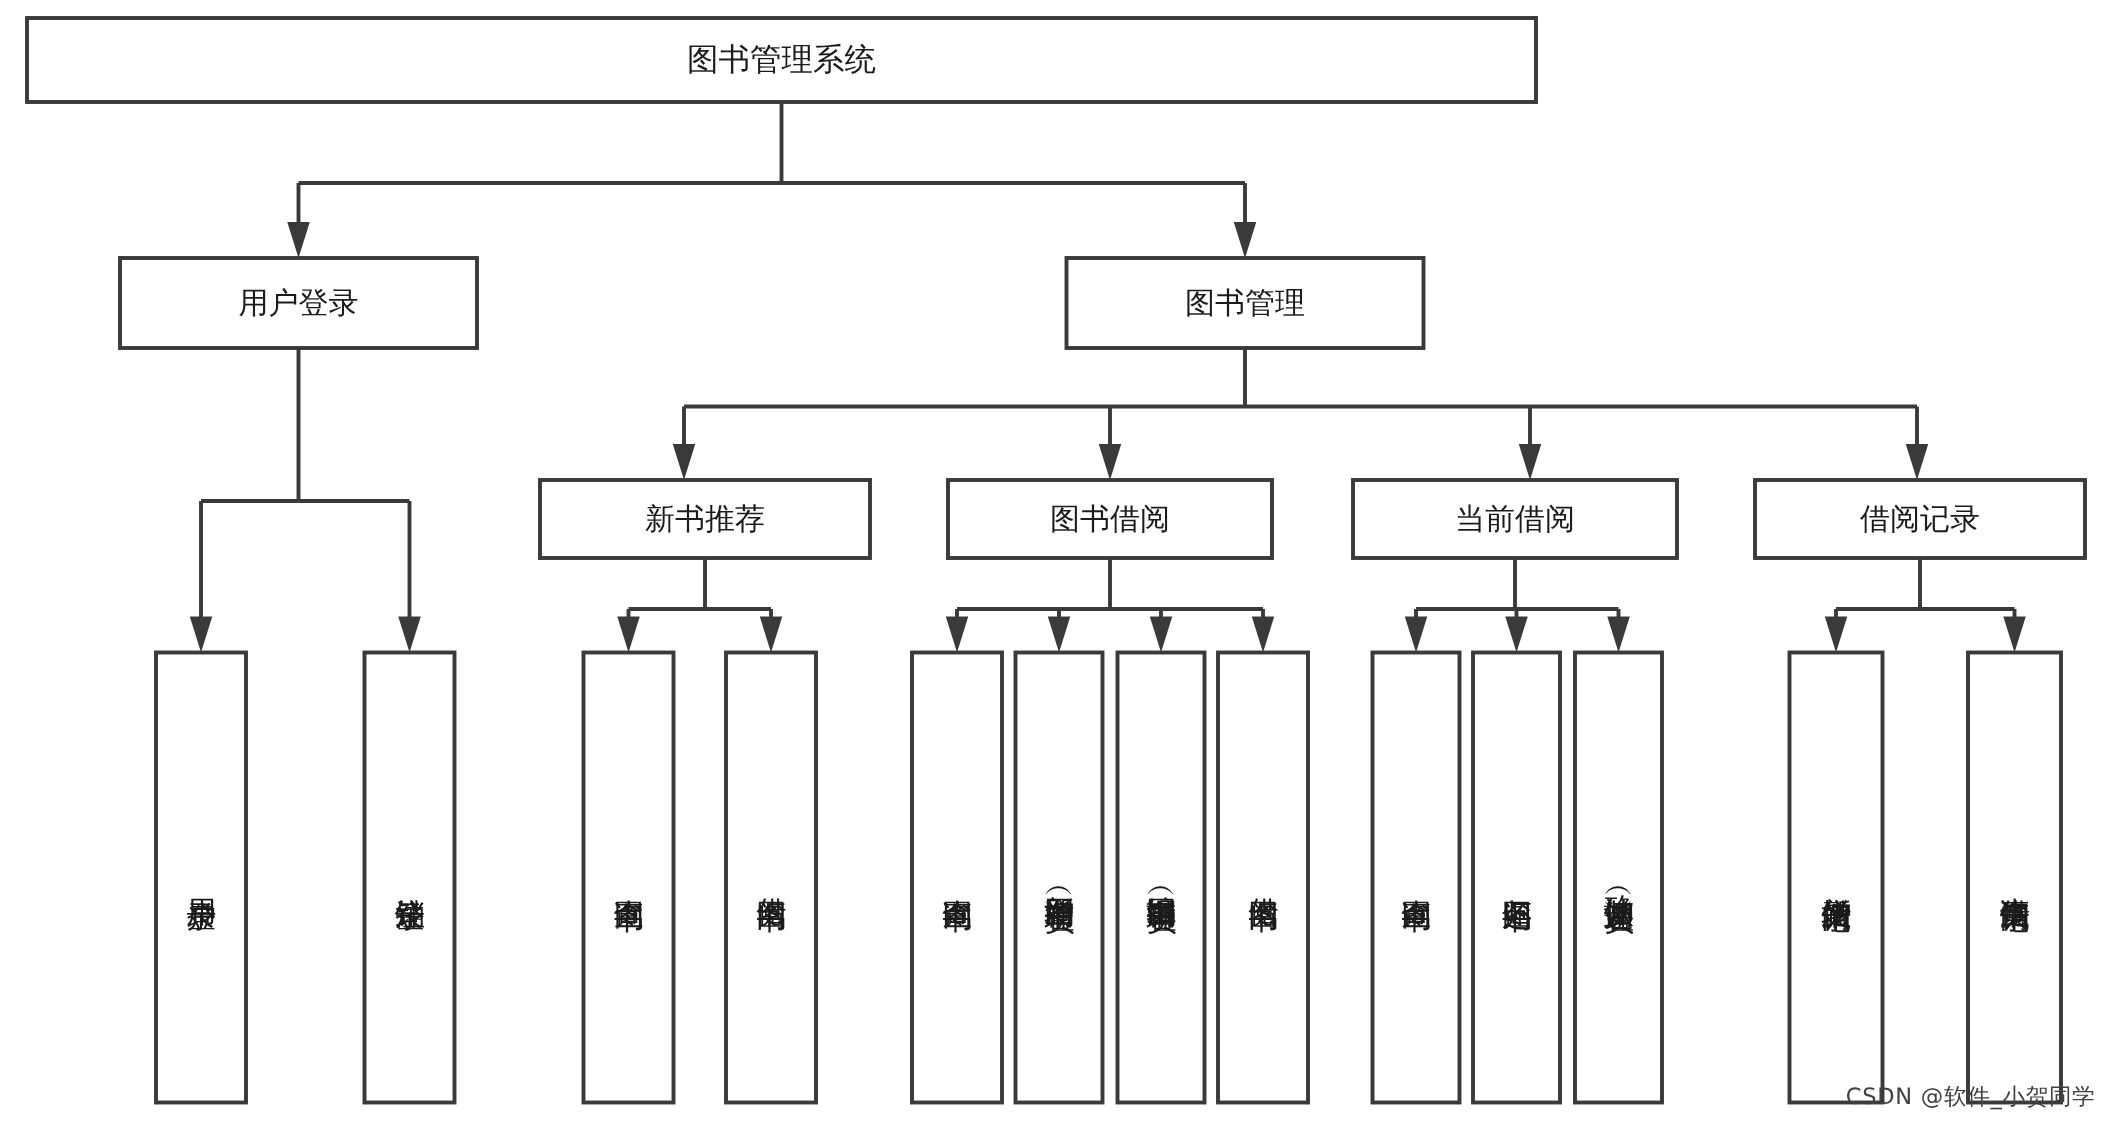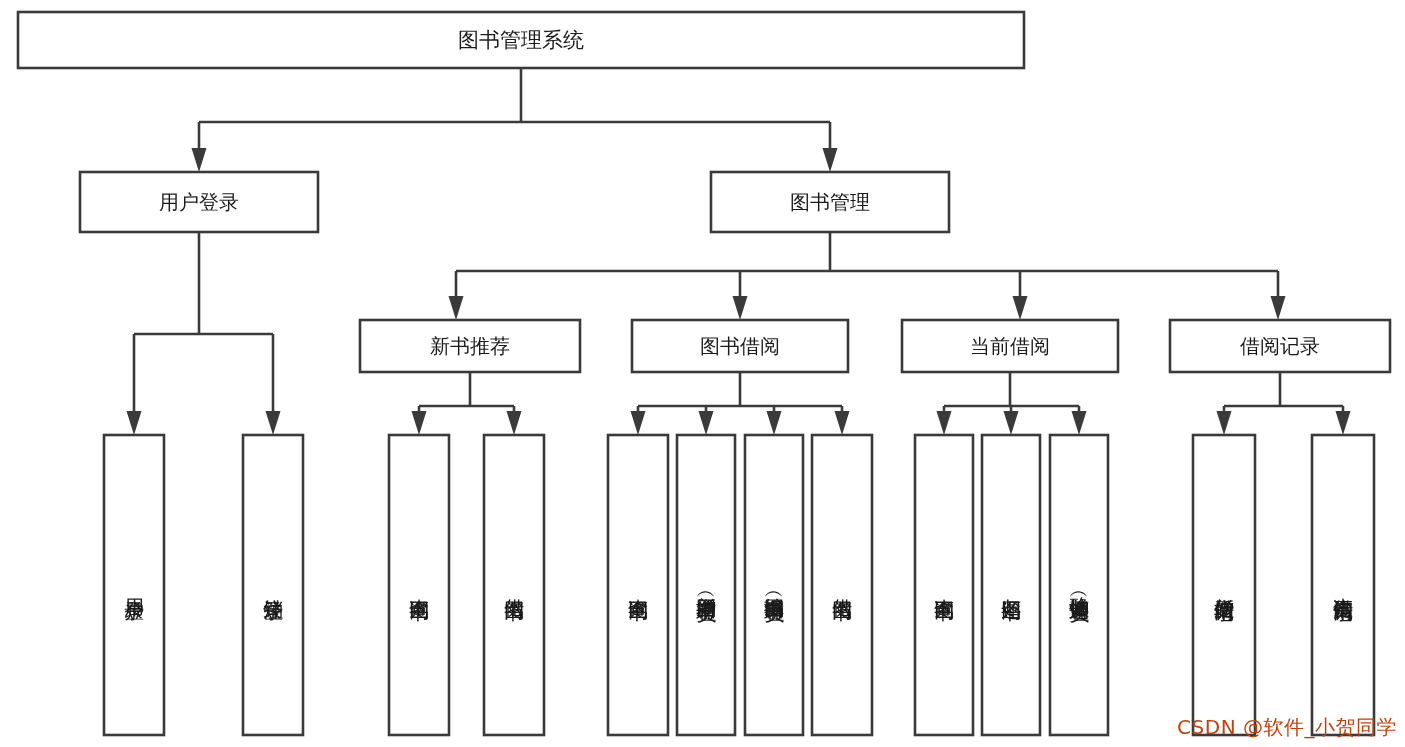--- a/index.html
+++ b/index.html
@@ -23,21 +23,21 @@
     writing-mode:vertical-rl;text-orientation:upright;
     font-family:"DejaVu Sans","Liberation Sans",sans-serif;
     font-size:20px;line-height:1.08;letter-spacing:1px;color:#1b1b1b;
     white-space:nowrap;
   }
   .edge{stroke:#3a3a3a;stroke-width:2.6;fill:none;stroke-linecap:butt;}
   .arrow-head{fill:#3a3a3a;stroke:none;}
   #watermark{
     position:absolute;right:8px;bottom:6px;
     font-family:"DejaVu Sans","Liberation Sans",sans-serif;
-    font-size:20px;color:#c2410c;letter-spacing:0.5px;white-space:nowrap;
+    font-size:15px;color:#404040;letter-spacing:0.5px;white-space:nowrap;
   }
 </style>
 </head>
 <body>
 
 <div id="diagram-root">
 
   <svg id="tree" viewBox="0 0 1405 747" xmlns="http://www.w3.org/2000/svg">
     <g id="edges-layer">
         <g>

